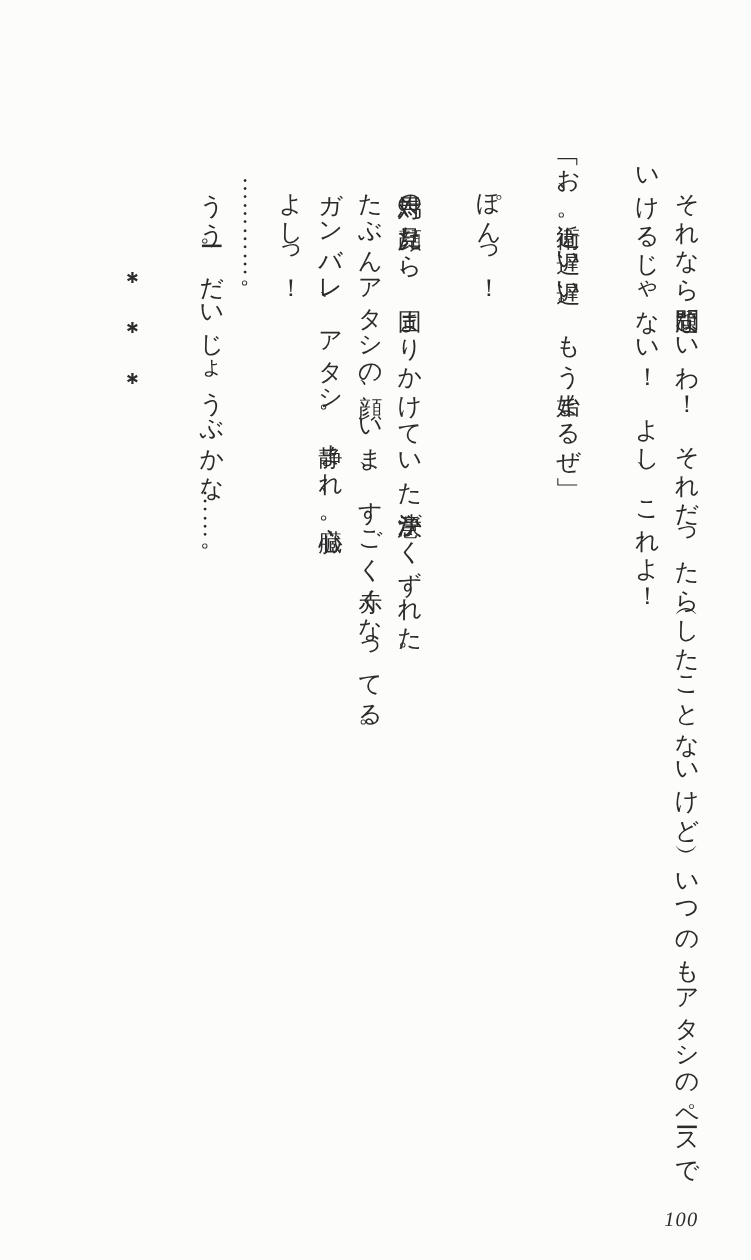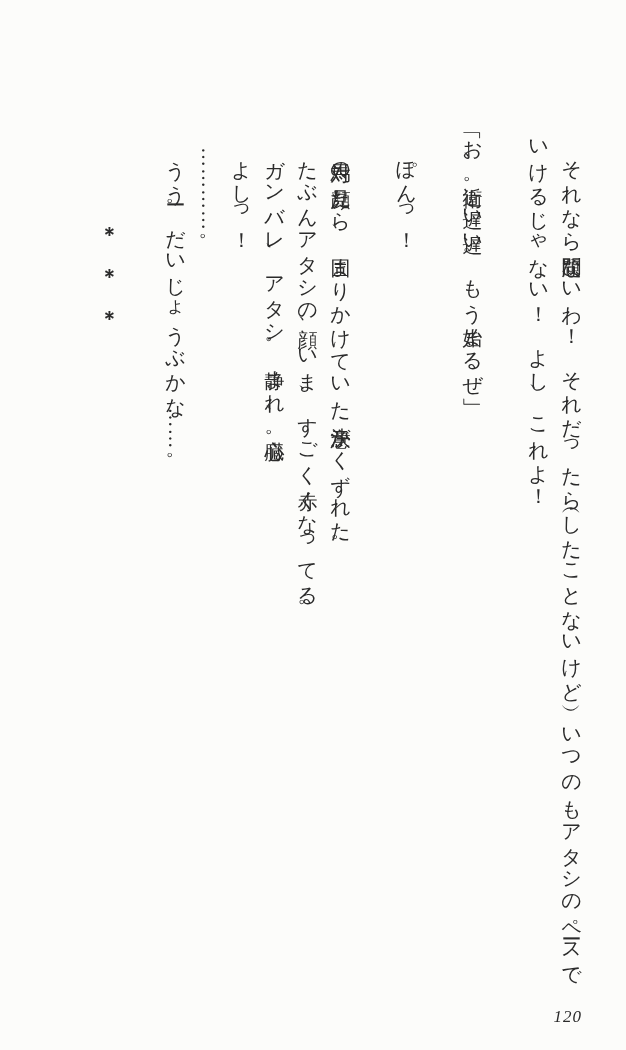--- a/index.html
+++ b/index.html
@@ -61,14 +61,14 @@
     <p class="line gap-before">「お、近衛。遅い遅い。もう始まるぜ」</p>
     <p class="line gap-before">　ぽんっ！</p>
     <p class="line gap-before">　対馬の顔見たら、固まりかけていた決意がくずれた。</p>
     <p class="line">　たぶんアタシの顔、いま、すごく赤くなってる。</p>
     <p class="line">　ガンバレ、アタシ。静まれ、心臓。</p>
     <p class="line">　よしっ！</p>
     <p class="line">　…………。</p>
     <p class="line">　ううー。だいじょうぶかな……。</p>
     <p class="divider">＊＊＊</p>
   </div>
-  <div class="page-number">120</div>
+  <div class="page-number">100</div>
 </div>
 
 </body></html>

